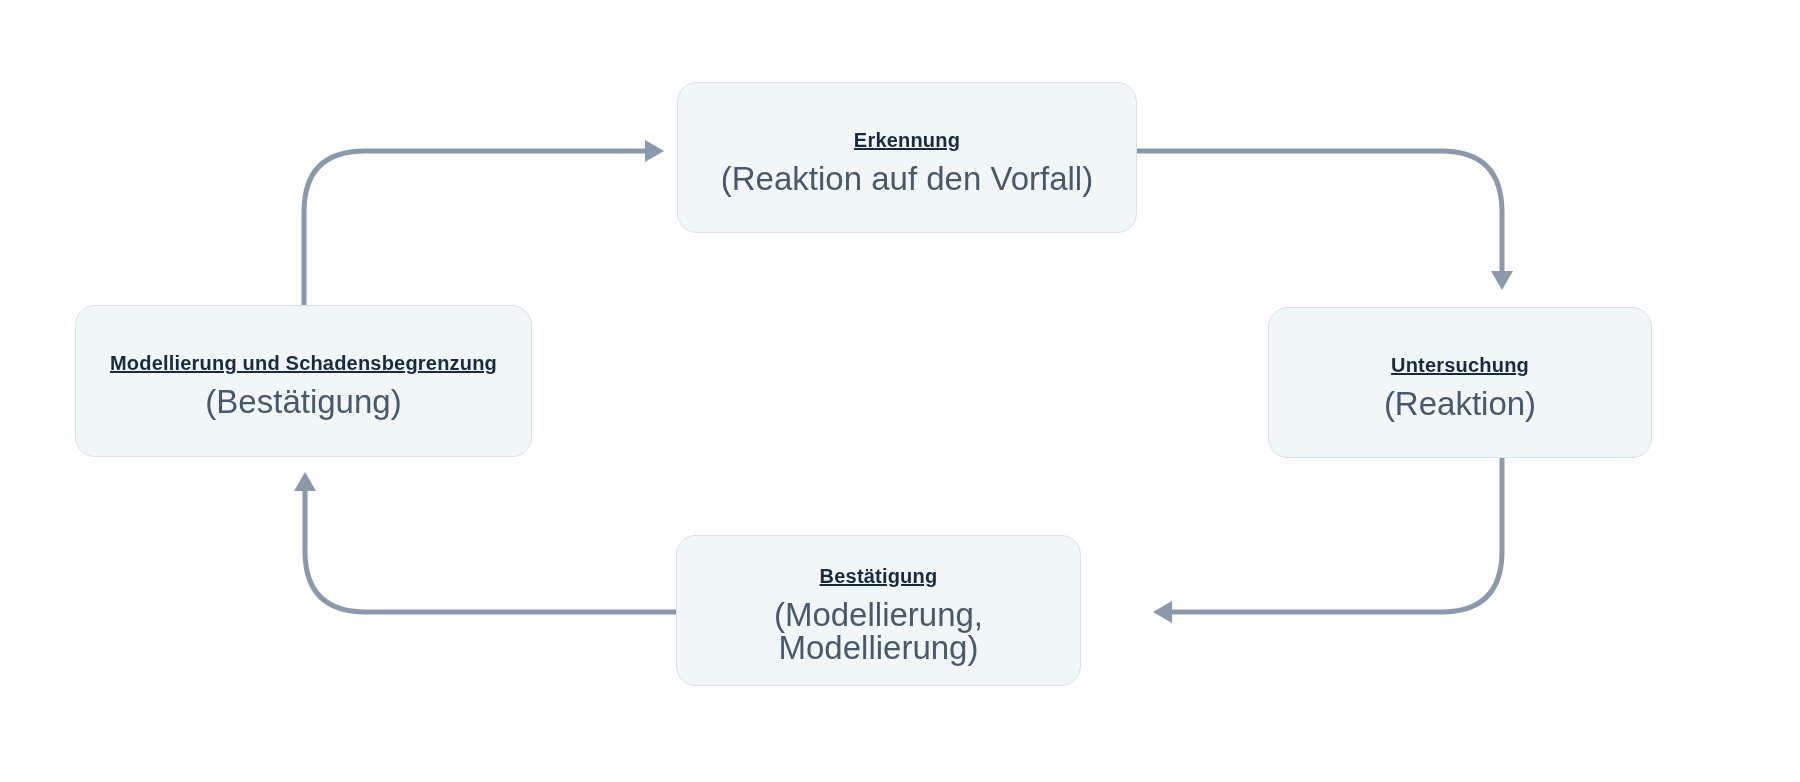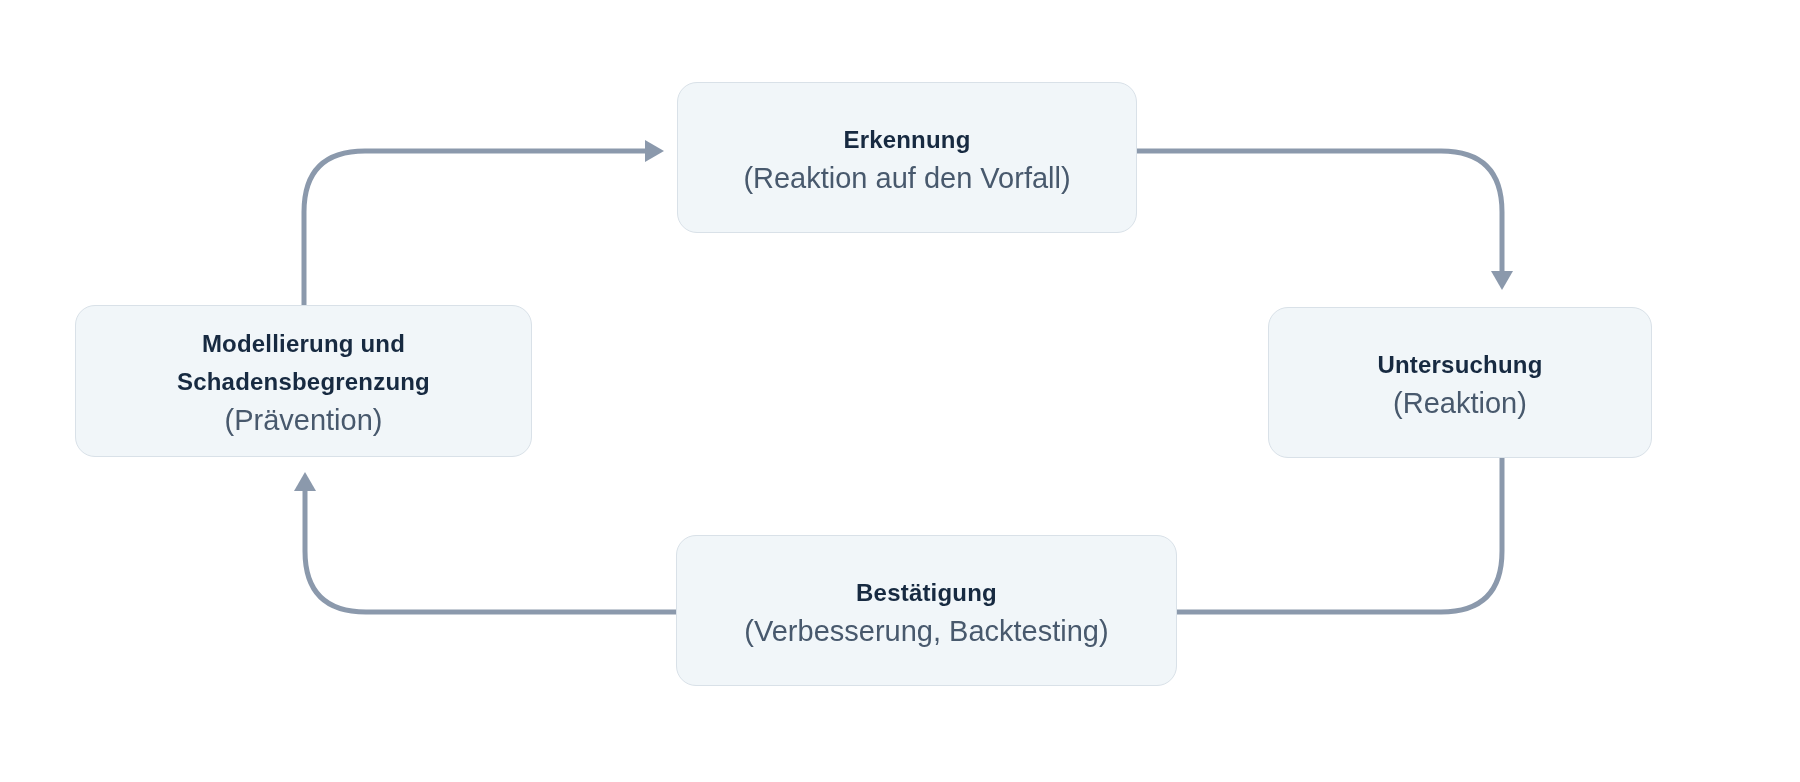--- a/index.html
+++ b/index.html
@@ -38,36 +38,37 @@
     border: 1.5px solid var(--node-border, #d9e1e8);
     border-radius: 20px;
     display: flex;
     flex-direction: column;
     align-items: center;
     justify-content: center;
     text-align: center;
     padding: 10px 28px;
   }
   .node-title {
-    font-size: 24px;
+    font-size: 20px;
     font-weight: bold;
     line-height: 38px;
     color: var(--title, #172a41);
     letter-spacing: 0.2px;
+    text-decoration: underline;
   }
   .node-subtitle {
-    font-size: 29px;
+    font-size: 33px;
     font-weight: normal;
     line-height: 33px;
     margin-top: 3px;
     color: var(--subtitle, #48596d);
   }
   .node-top    { left: 677px;  top: 82px;  width: 460px; height: 151px; }
   .node-right  { left: 1268px; top: 307px; width: 384px; height: 151px; }
-  .node-bottom { left: 676px;  top: 535px; width: 501px; height: 151px; }
+  .node-bottom { left: 676px;  top: 535px; width: 405px; height: 151px; }
   .node-left   { left: 75px;   top: 305px; width: 457px; height: 152px; }
 </style>
 </head>
 <body>
 
 <div class="canvas">
 
   <svg class="edges-svg" viewBox="0 0 1800 782" aria-hidden="true">
 
     <g>
@@ -96,21 +97,21 @@
     <div class="node-subtitle">(Reaktion auf den Vorfall)</div>
   </div>
 
   <div class="node node-right">
     <div class="node-title">Untersuchung</div>
     <div class="node-subtitle">(Reaktion)</div>
   </div>
 
   <div class="node node-bottom">
     <div class="node-title">Bestätigung</div>
-    <div class="node-subtitle">(Verbesserung, Backtesting)</div>
+    <div class="node-subtitle">(Modellierung, Modellierung)</div>
   </div>
 
   <div class="node node-left">
     <div class="node-title">Modellierung und Schadensbegrenzung</div>
-    <div class="node-subtitle">(Prävention)</div>
+    <div class="node-subtitle">(Bestätigung)</div>
   </div>
 
 </div>
 
 </body></html>

